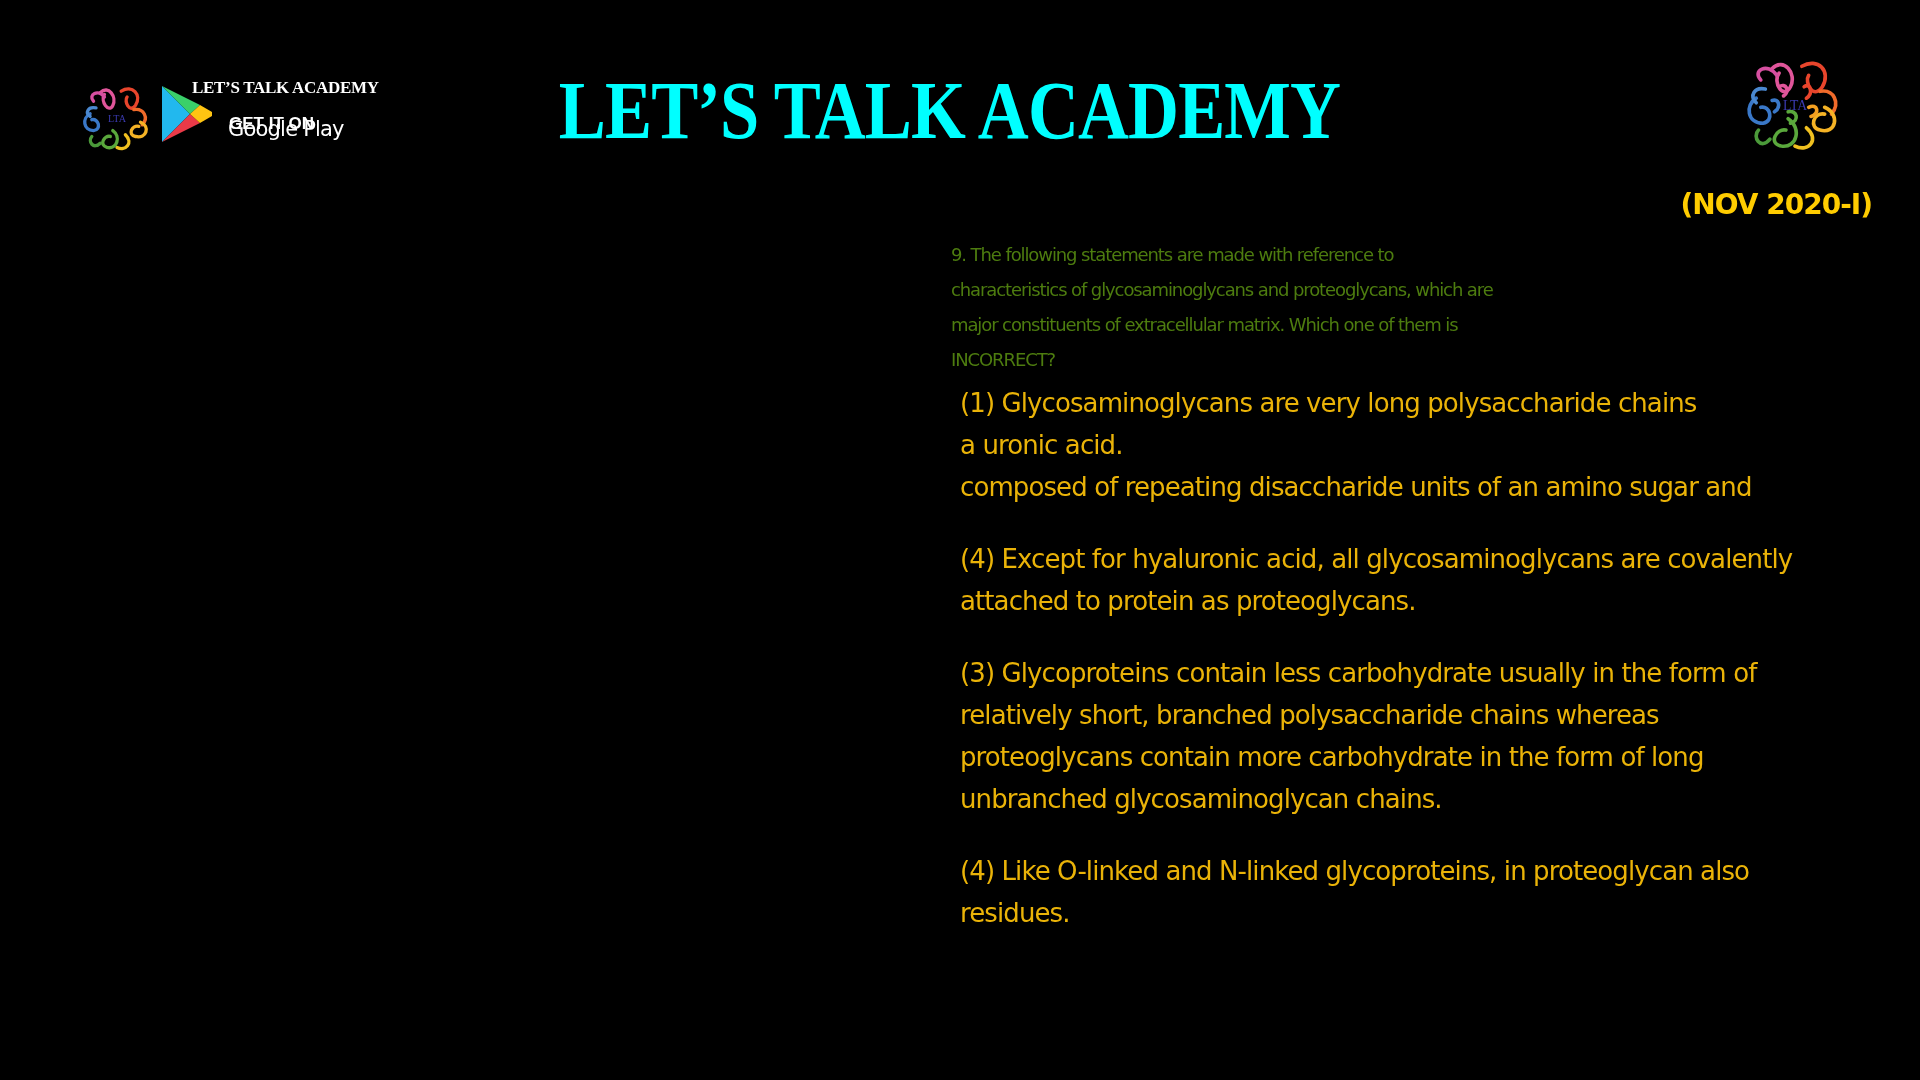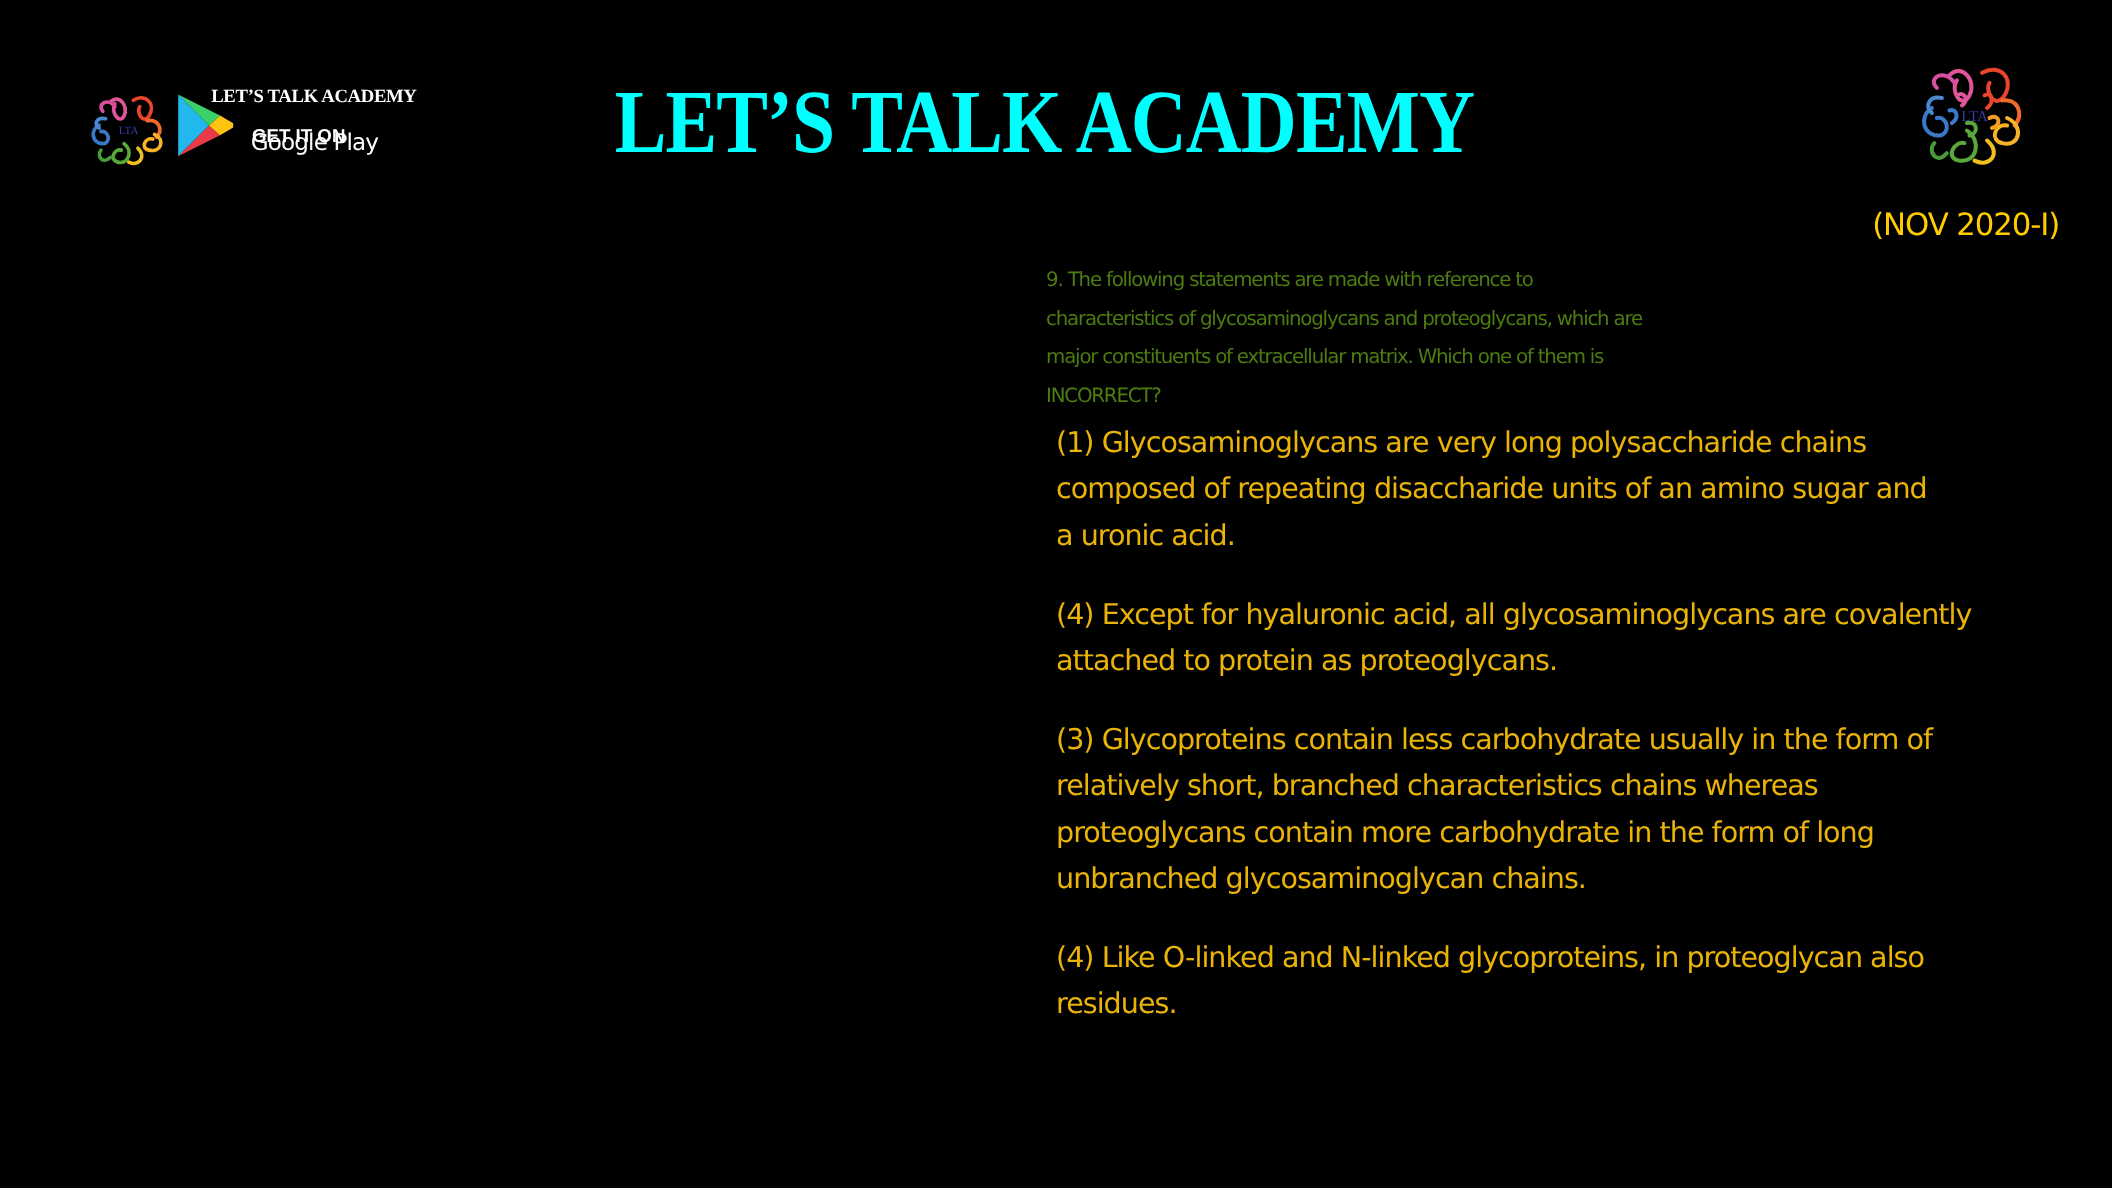--- a/index.html
+++ b/index.html
@@ -62,21 +62,21 @@
     transform-origin: 0 0;
     letter-spacing: -1px;
   }
 
   .logo-right { left: 1738px; top: 48px; width: 114px; height: 114px; }
 
   
   .session {
     right: 48px; top: 188px;
     font-family: "DejaVu Sans", sans-serif;
-    font-weight: normal;
+    font-weight: bold;
     font-size: 28px;
     color: #ffcc00;
     white-space: nowrap;
     letter-spacing: -1px;
   }
 
   
   .question {
     left: 951px; top: 237px;
     color: #4d7c0f;
@@ -157,30 +157,30 @@
 <div class="abs question">
   <span class="line">9. The following statements are made with reference to</span>
   <span class="line">characteristics of glycosaminoglycans and proteoglycans, which are</span>
   <span class="line">major constituents of extracellular matrix. Which one of them is</span>
   <span class="line">INCORRECT?</span>
 </div>
 
 <div class="abs options">
   <div class="option">
     <span class="line">(1) Glycosaminoglycans are very long polysaccharide chains</span>
+    <span class="line">a uronic acid.</span>
     <span class="line">composed of repeating disaccharide units of an amino sugar and</span>
-    <span class="line">a uronic acid.</span>
   </div>
   <div class="option">
     <span class="line">(4) Except for hyaluronic acid, all glycosaminoglycans are covalently</span>
     <span class="line">attached to protein as proteoglycans.</span>
   </div>
   <div class="option">
     <span class="line">(3) Glycoproteins contain less carbohydrate usually in the form of</span>
-    <span class="line">relatively short, branched characteristics chains whereas</span>
+    <span class="line">relatively short, branched polysaccharide chains whereas</span>
     <span class="line">proteoglycans contain more carbohydrate in the form of long</span>
     <span class="line">unbranched glycosaminoglycan chains.</span>
   </div>
   <div class="option">
     <span class="line">(4) Like O-linked and N-linked glycoproteins, in proteoglycan also</span>
     <span class="line">residues.</span>
   </div>
 </div>
 
 </body></html>

